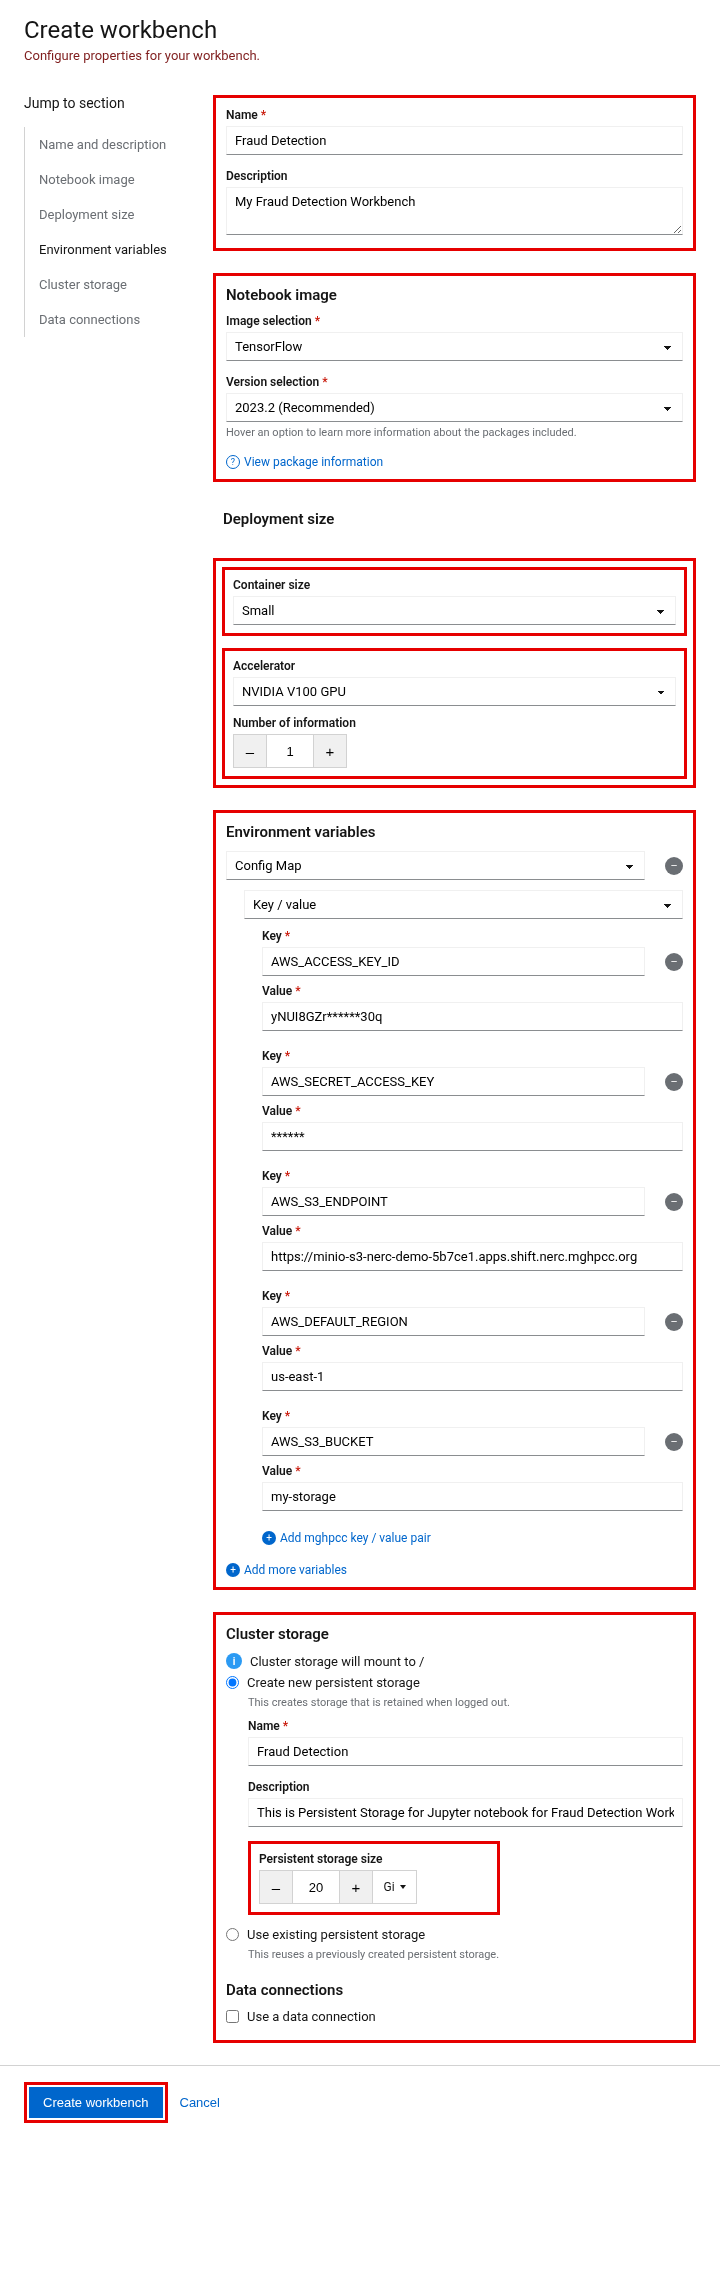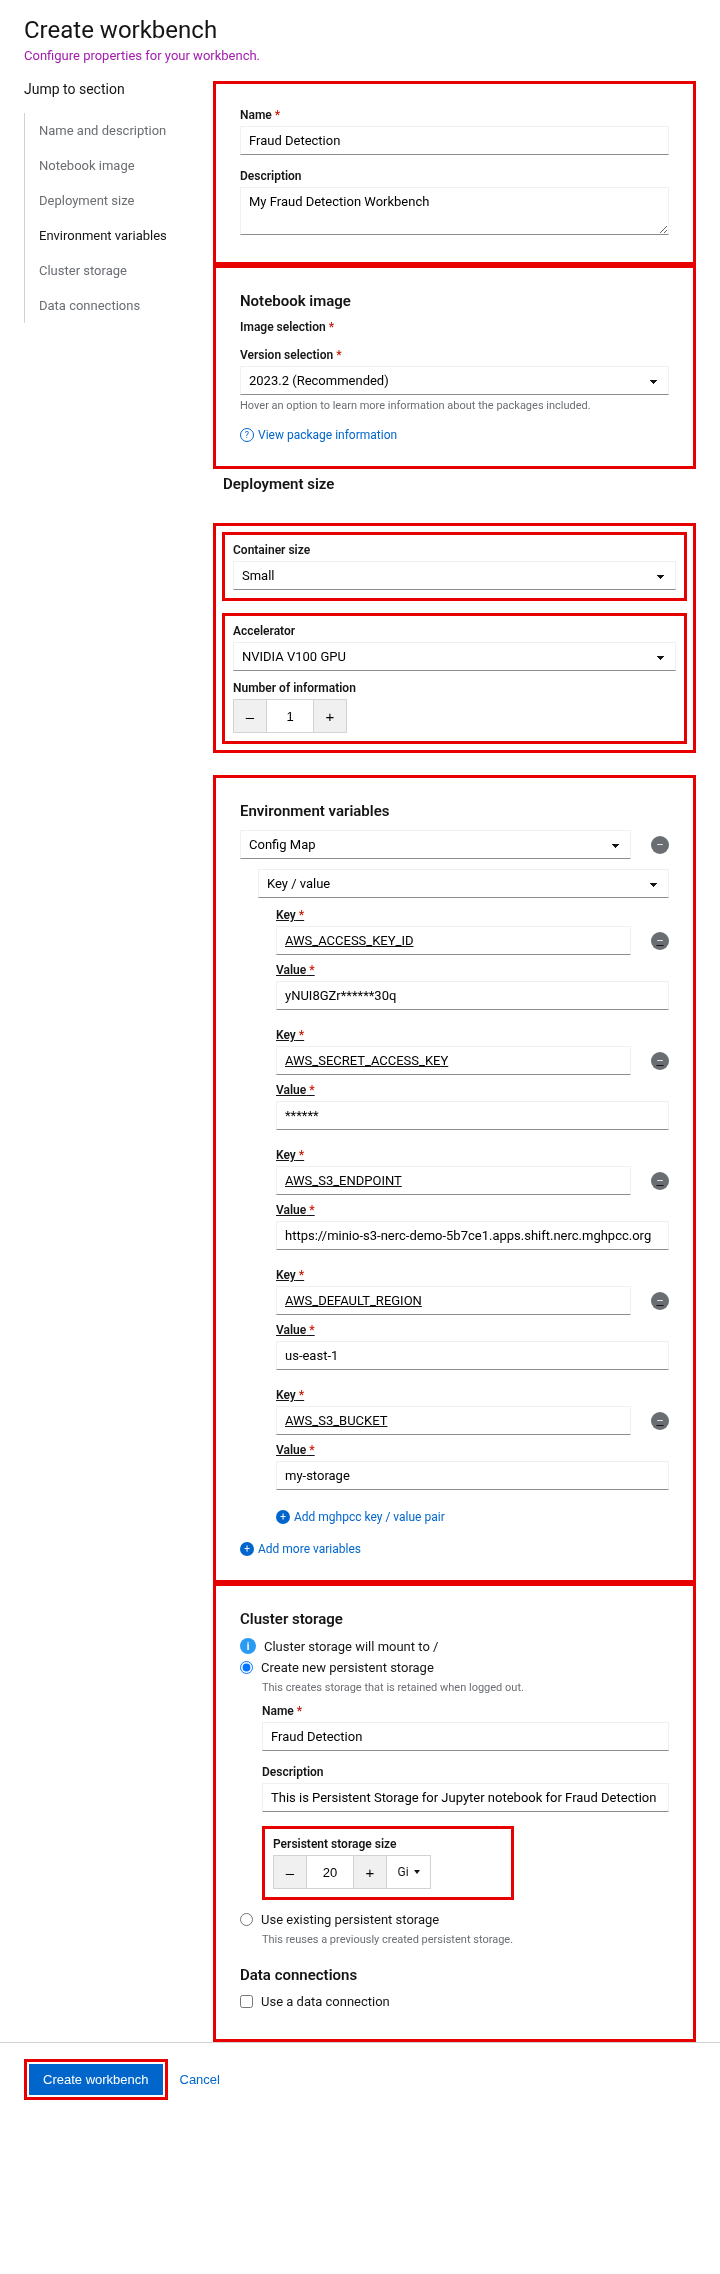--- a/index.html
+++ b/index.html
@@ -1,27 +1,27 @@
 <!DOCTYPE html>
 <html><head>
 <meta charset="utf-8">
 <style>
 * { box-sizing: border-box; margin: 0; padding: 0; }
 body { font-family: -apple-system, BlinkMacSystemFont, "Segoe UI", Roboto, Helvetica, Arial, sans-serif; font-size: 13px; color: #151515; background: #fff; width: 720px; }
 .page-padding { padding: 16px 24px 0 24px; }
 h1 { font-size: 24px; font-weight: 400; margin-bottom: 4px; }
-.subtitle { color: #a21caf; font-size: 13px; margin-bottom: 18px; }
+.subtitle { color: #7f1d1d; font-size: 13px; margin-bottom: 32px; }
 .layout { display: flex; gap: 24px; }
 .sidebar { width: 165px; flex-shrink: 0; }
 .sidebar-title { font-size: 14px; margin-bottom: 16px; }
 .sidebar-items { border-left: 1px solid #d2d2d2; }
 .sidebar-item { padding: 10px 14px; font-size: 13px; color: #6a6e73; cursor: pointer; }
 .sidebar-item.active { color: #151515; }
 .main { flex: 1; min-width: 0; }
-.section { border: 3px solid #e60000; padding: 24px; }
+.section { border: 3px solid #e60000; padding: 10px; margin-bottom: 22px; }
 .section-nob { padding: 6px 10px; margin-bottom: 14px; }
 .sheading { font-size: 15px; font-weight: 600; margin-bottom: 10px; }
 .field { margin-bottom: 14px; }
 .flabel { font-size: 12px; font-weight: 600; margin-bottom: 4px; display: block; }
 .req::after { content: " *"; color: #c9190b; }
 .text-input, .select, .textarea { width: 100%; border: 1px solid #f0f0f0; border-bottom: 1px solid #8a8d90; background: #fff; padding: 6px 8px; font-size: 13px; font-family: inherit; }
 .textarea { resize: vertical; height: 48px; }
 .select { appearance: none; background-image: linear-gradient(45deg, transparent 50%, #151515 50%), linear-gradient(135deg, #151515 50%, transparent 50%); background-position: calc(100% - 14px) 13px, calc(100% - 10px) 13px; background-size: 4px 4px, 4px 4px; background-repeat: no-repeat; padding-right: 28px; }
 .helper { font-size: 11px; color: #6a6e73; margin-top: 4px; }
 .link { color: #0066cc; font-size: 12px; cursor: pointer; display: inline-flex; align-items: center; gap: 4px; }
@@ -36,21 +36,21 @@
 .indent1 { margin-left: 18px; }
 .plus-icon::before { content: "+"; display: inline-block; width: 14px; height: 14px; border-radius: 50%; background: #0066cc; color: #fff; font-size: 10px; text-align: center; line-height: 14px; }
 .info-icon { width: 16px; height: 16px; border-radius: 50%; background: #2b9af3; color: #fff; font-size: 10px; display: inline-flex; align-items: center; justify-content: center; font-weight: bold; }
 .q-icon { width: 14px; height: 14px; border-radius: 50%; border: 1px solid #0066cc; color: #0066cc; font-size: 9px; display: inline-flex; align-items: center; justify-content: center; }
 .radio-row, .check-row, .info-row { display: flex; align-items: center; gap: 8px; font-size: 13px; margin-bottom: 6px; }
 .sub-helper { font-size: 11px; color: #6a6e73; margin-left: 22px; margin-bottom: 10px; }
 .footer { border-top: 1px solid #d2d2d2; padding: 16px 24px 28px 24px; display: flex; gap: 12px; align-items: center; }
 .btn-primary { background: #0066cc; color: #fff; border: none; padding: 8px 14px; font-size: 13px; cursor: pointer; }
 .btn-primary-wrap { border: 3px solid #e60000; padding: 2px; }
 .btn-link { background: none; border: none; color: #0066cc; font-size: 13px; cursor: pointer; }
-.envpair { margin-bottom: 18px; text-decoration: underline; }
+.envpair { margin-bottom: 18px; }
 .caret::after { content: ""; display: inline-block; border-left: 3px solid transparent; border-right: 3px solid transparent; border-top: 4px solid #151515; margin-left: 2px; }
 </style>
 </head>
 <body>
 
 <div class="page-padding">
   <h1>Create workbench</h1>
   <div class="subtitle">Configure properties for your workbench.</div>
 
   <div class="layout">
@@ -76,20 +76,21 @@
         <div class="field" style="margin-bottom:0">
           <label class="flabel">Description</label>
           <textarea class="textarea" style="">My Fraud Detection Workbench</textarea>
         </div>
       </div>
 
       <div class="section">
         <div class="sheading">Notebook image</div>
         <div class="field">
           <label class="flabel req">Image selection</label>
+          <select class="select"><option>TensorFlow</option></select>
         </div>
         <div class="field">
           <label class="flabel req">Version selection</label>
           <select class="select"><option>2023.2 (Recommended)</option></select>
           <div class="helper">Hover an option to learn more information about the packages included.</div>
         </div>
         <div class="link">
           <span class="q-icon">?</span>
           <span>View package information</span>
         </div>

